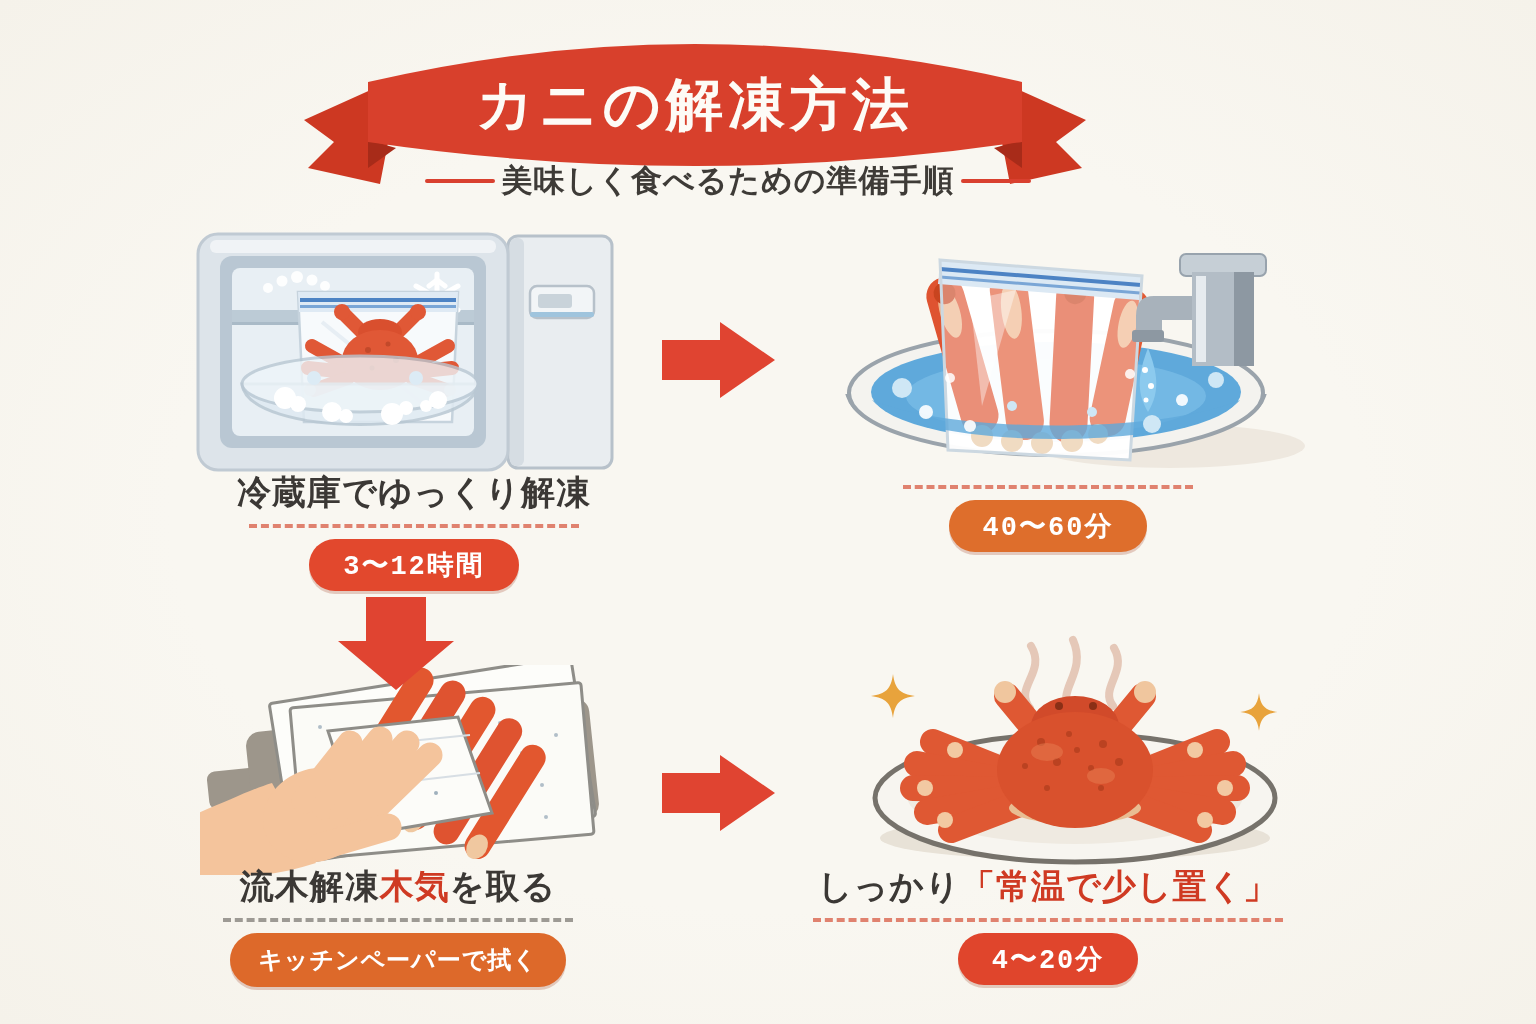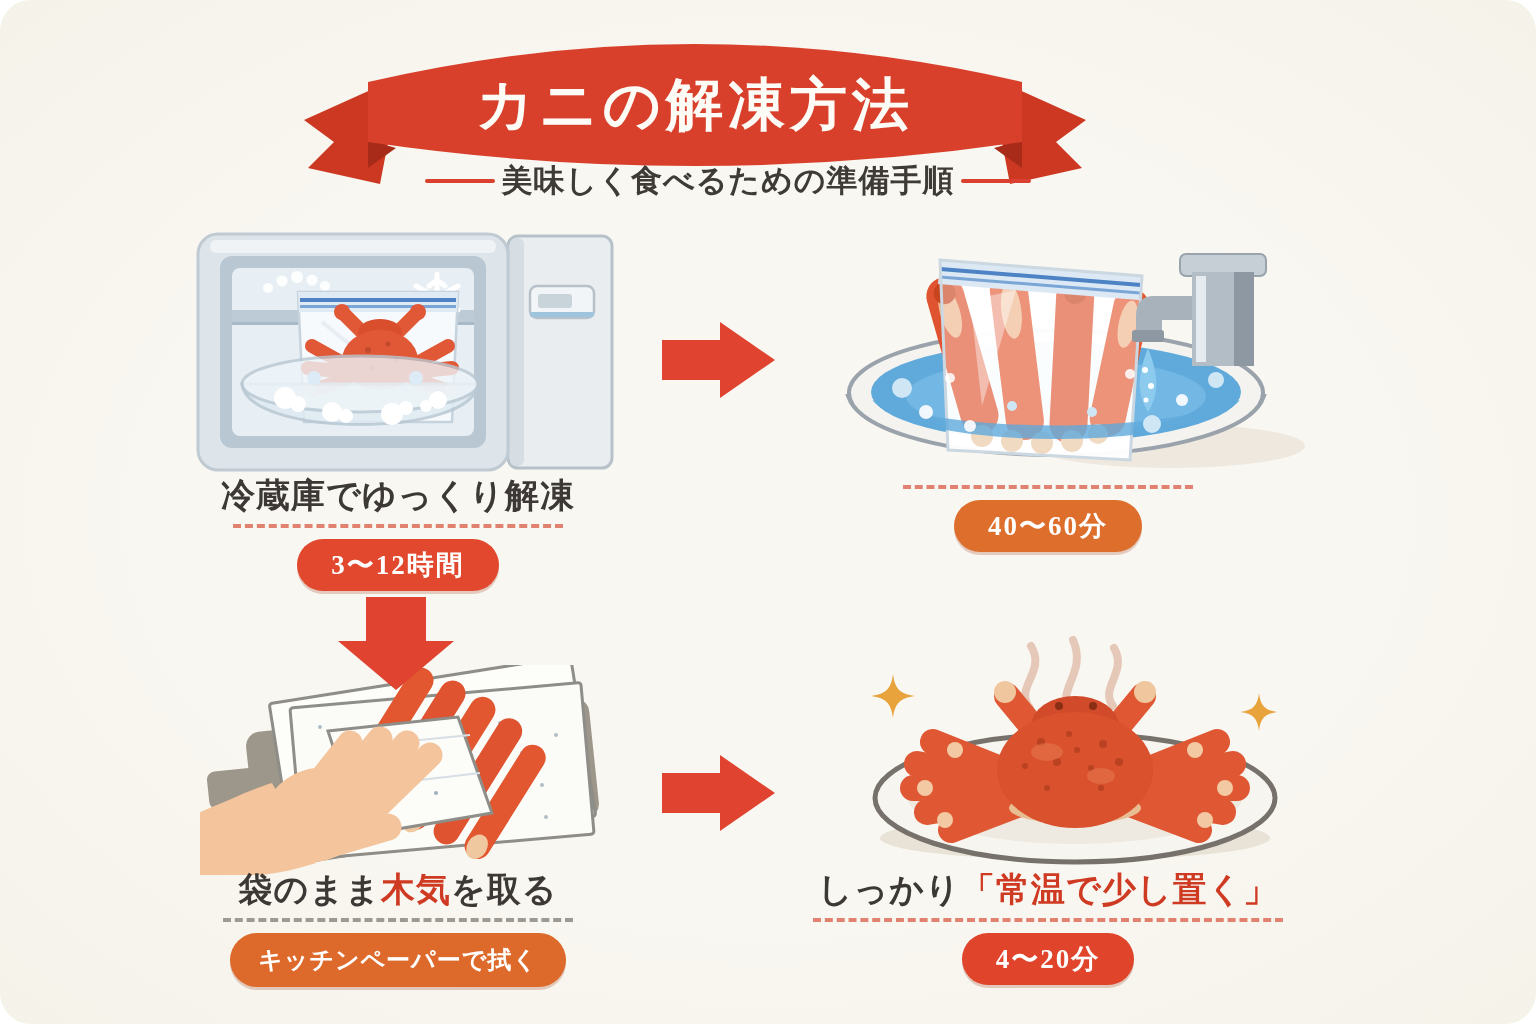--- a/index.html
+++ b/index.html
@@ -1,20 +1,19 @@
 <!DOCTYPE html>
 <html><head>
 <meta charset="utf-8">
 <style>
   html,body{margin:0;padding:0;}
   .canvas{
     position:relative;width:1536px;height:1024px;overflow:hidden;
     background:radial-gradient(ellipse at center,#f9f7f1 55%,#f5f2ea 100%);
-    font-family:Liberation Serif, serif;
-    border-radius:31px;
+    font-family:Liberation Mono, monospace;
   }
   
   .ribbon-wrap{position:absolute;left:300px;top:36px;width:790px;height:152px;}
   .ribbon-wrap svg{position:absolute;left:0;top:0;}
   .ribbon-title{
     position:absolute;left:0;top:0;width:100%;height:138px;
     display:flex;align-items:center;justify-content:center;
     font-size:57px;font-weight:900;letter-spacing:5px;color:#fdfbf6;
   }
   .subtitle-row{
@@ -353,36 +352,36 @@
   <svg class="arrow" style="left:662px;top:320px;" width="115" height="80" viewBox="0 0 115 80">
     <polygon points="0,20 58,20 58,2 113,40 58,78 58,60 0,60" fill="#e04431"></polygon>
   </svg>
   <svg class="arrow" style="left:336px;top:597px;" width="120" height="95" viewBox="0 0 120 95">
     <polygon points="30,0 90,0 90,44 118,44 60,93 2,44 30,44" fill="#e04431"></polygon>
   </svg>
   <svg class="arrow" style="left:662px;top:753px;" width="115" height="80" viewBox="0 0 115 80">
     <polygon points="0,20 58,20 58,2 113,40 58,78 58,60 0,60" fill="#e04431"></polygon>
   </svg>
 
-  <div class="step-text" style="left:168px;top:476px;width:460px;">
+  <div class="step-text" style="left:184px;top:476px;width:460px;">
     <div class="caption">
       <span>冷蔵庫でゆっくり解凍</span>
     </div>
     <div class="divider d1"></div>
     <span class="badge" style="background: rgb(226, 72, 45);">3〜12時間</span>
   </div>
 
   <div class="step-text" style="left:818px;top:476px;width:460px;">
     <div class="divider d2"></div>
     <span class="badge" style="background: rgb(222, 110, 44);">40〜60分</span>
   </div>
 
   <div class="step-text" style="left:168px;top:870px;width:460px;">
     <div class="caption">
-      <span>袋のまま</span><span class="accent">木気</span><span>を取る</span>
+      <span>流木解凍</span><span class="accent">木気</span><span>を取る</span>
     </div>
     <div class="divider gray d3"></div>
     <span class="badge small" style="background: rgb(221, 105, 42);">キッチンペーパーで拭く</span>
   </div>
 
   <div class="step-text" style="left:788px;top:870px;width:520px;">
     <div class="caption">
       <span>しっかり</span><span class="accent">「常温で少し置く」</span>
     </div>
     <div class="divider d4"></div>

